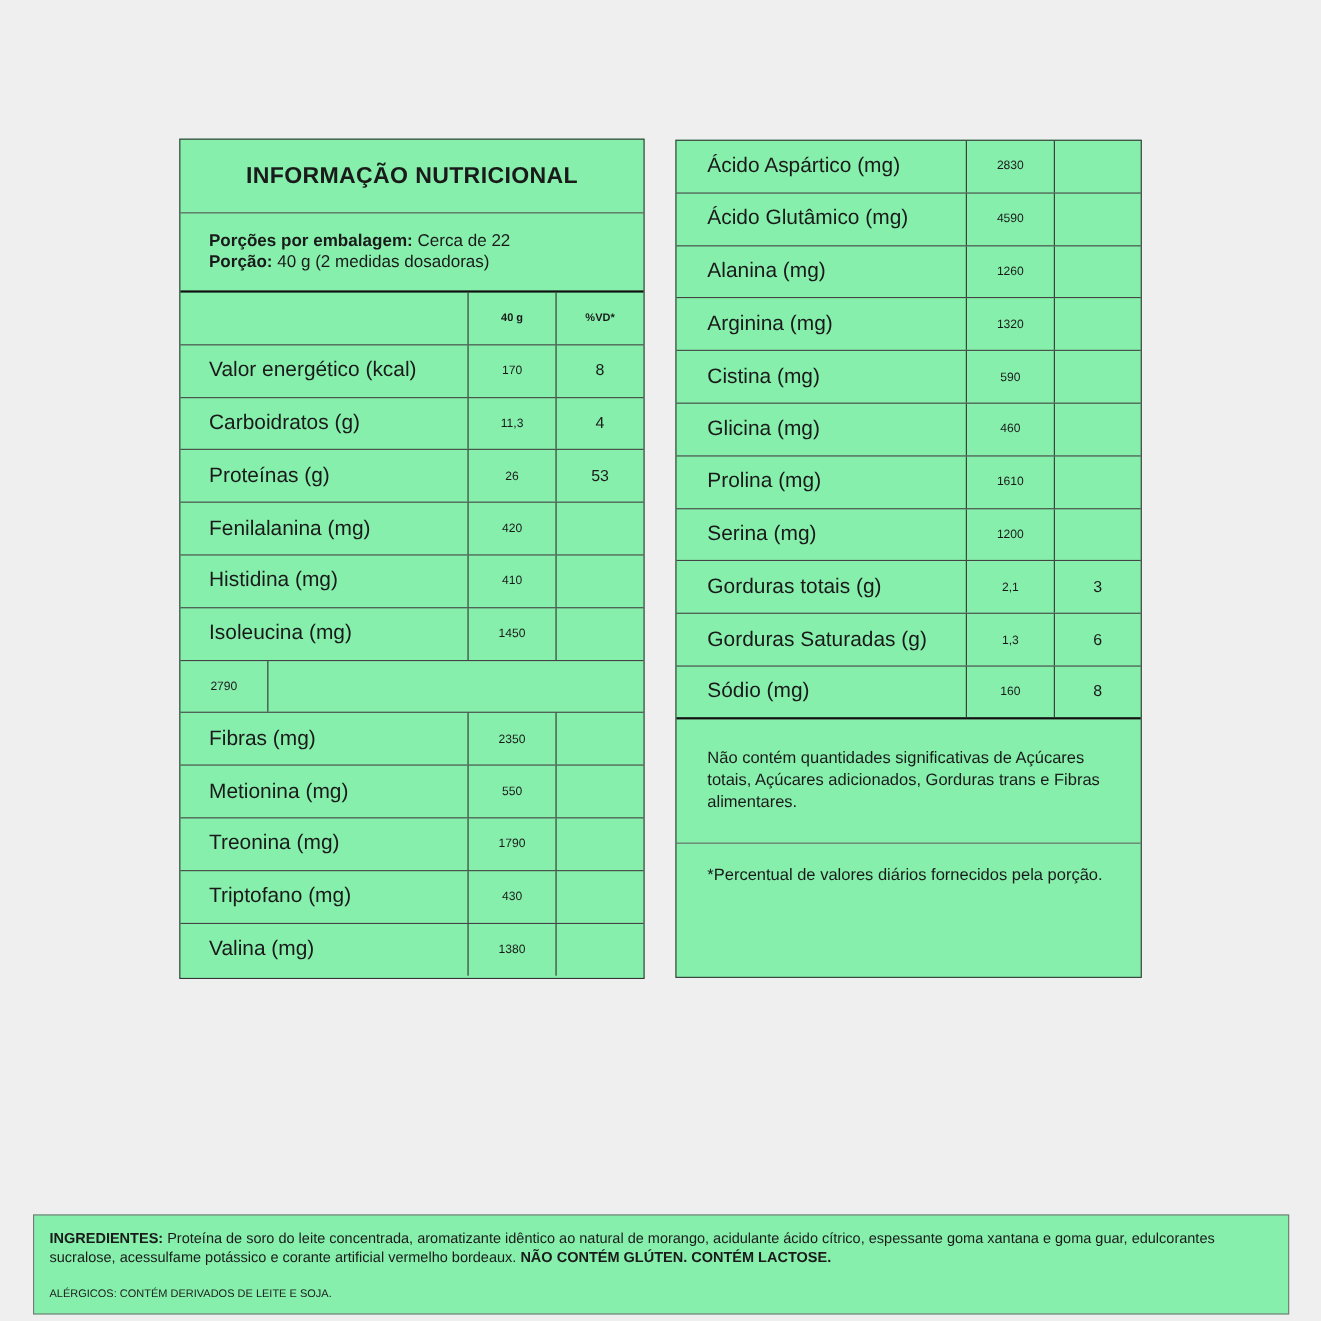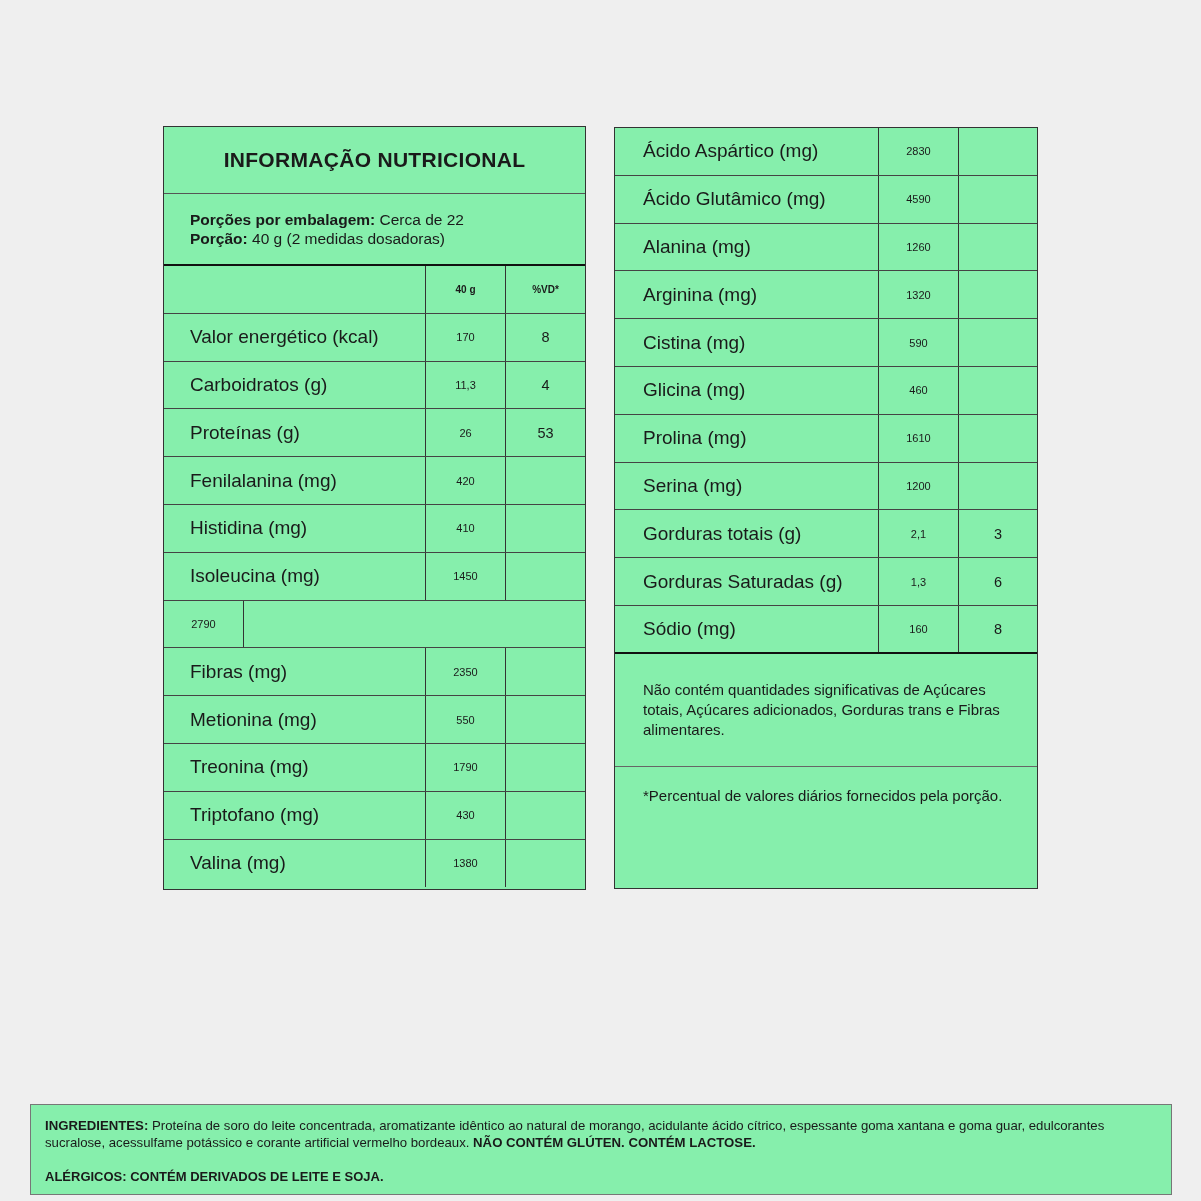--- a/index.html
+++ b/index.html
@@ -65,21 +65,21 @@
       padding: 19px 26px 0 28px; box-sizing: border-box;
       font-size: 15px; line-height: 20px;
     }
 
     #ingredients-box {
       left: 30px; top: 1080px; width: 1142px; height: 91px;
       border: 1.5px solid #777; padding: 12px 14px 0 14px;
       font-size: 13.2px; line-height: 17px; margin-top: 24px;
     }
     #ingredients-box b { font-weight: bold; }
-    .allergens { margin-top: 17px; font-weight: bold; font-size: 13px; }
+    .allergens { margin-top: 17px; font-weight: normal; font-size: 10px; }
   </style>
 </head>
 <body>
 
 <div class="panel" id="left-panel">
   <div class="title-box">INFORMAÇÃO NUTRICIONAL</div>
   <div class="serving-box">
     <div><b>Porções por embalagem:</b><span> Cerca de 22</span></div>
     <div><b>Porção:</b><span> 40 g (2 medidas dosadoras)</span></div>
   </div>

